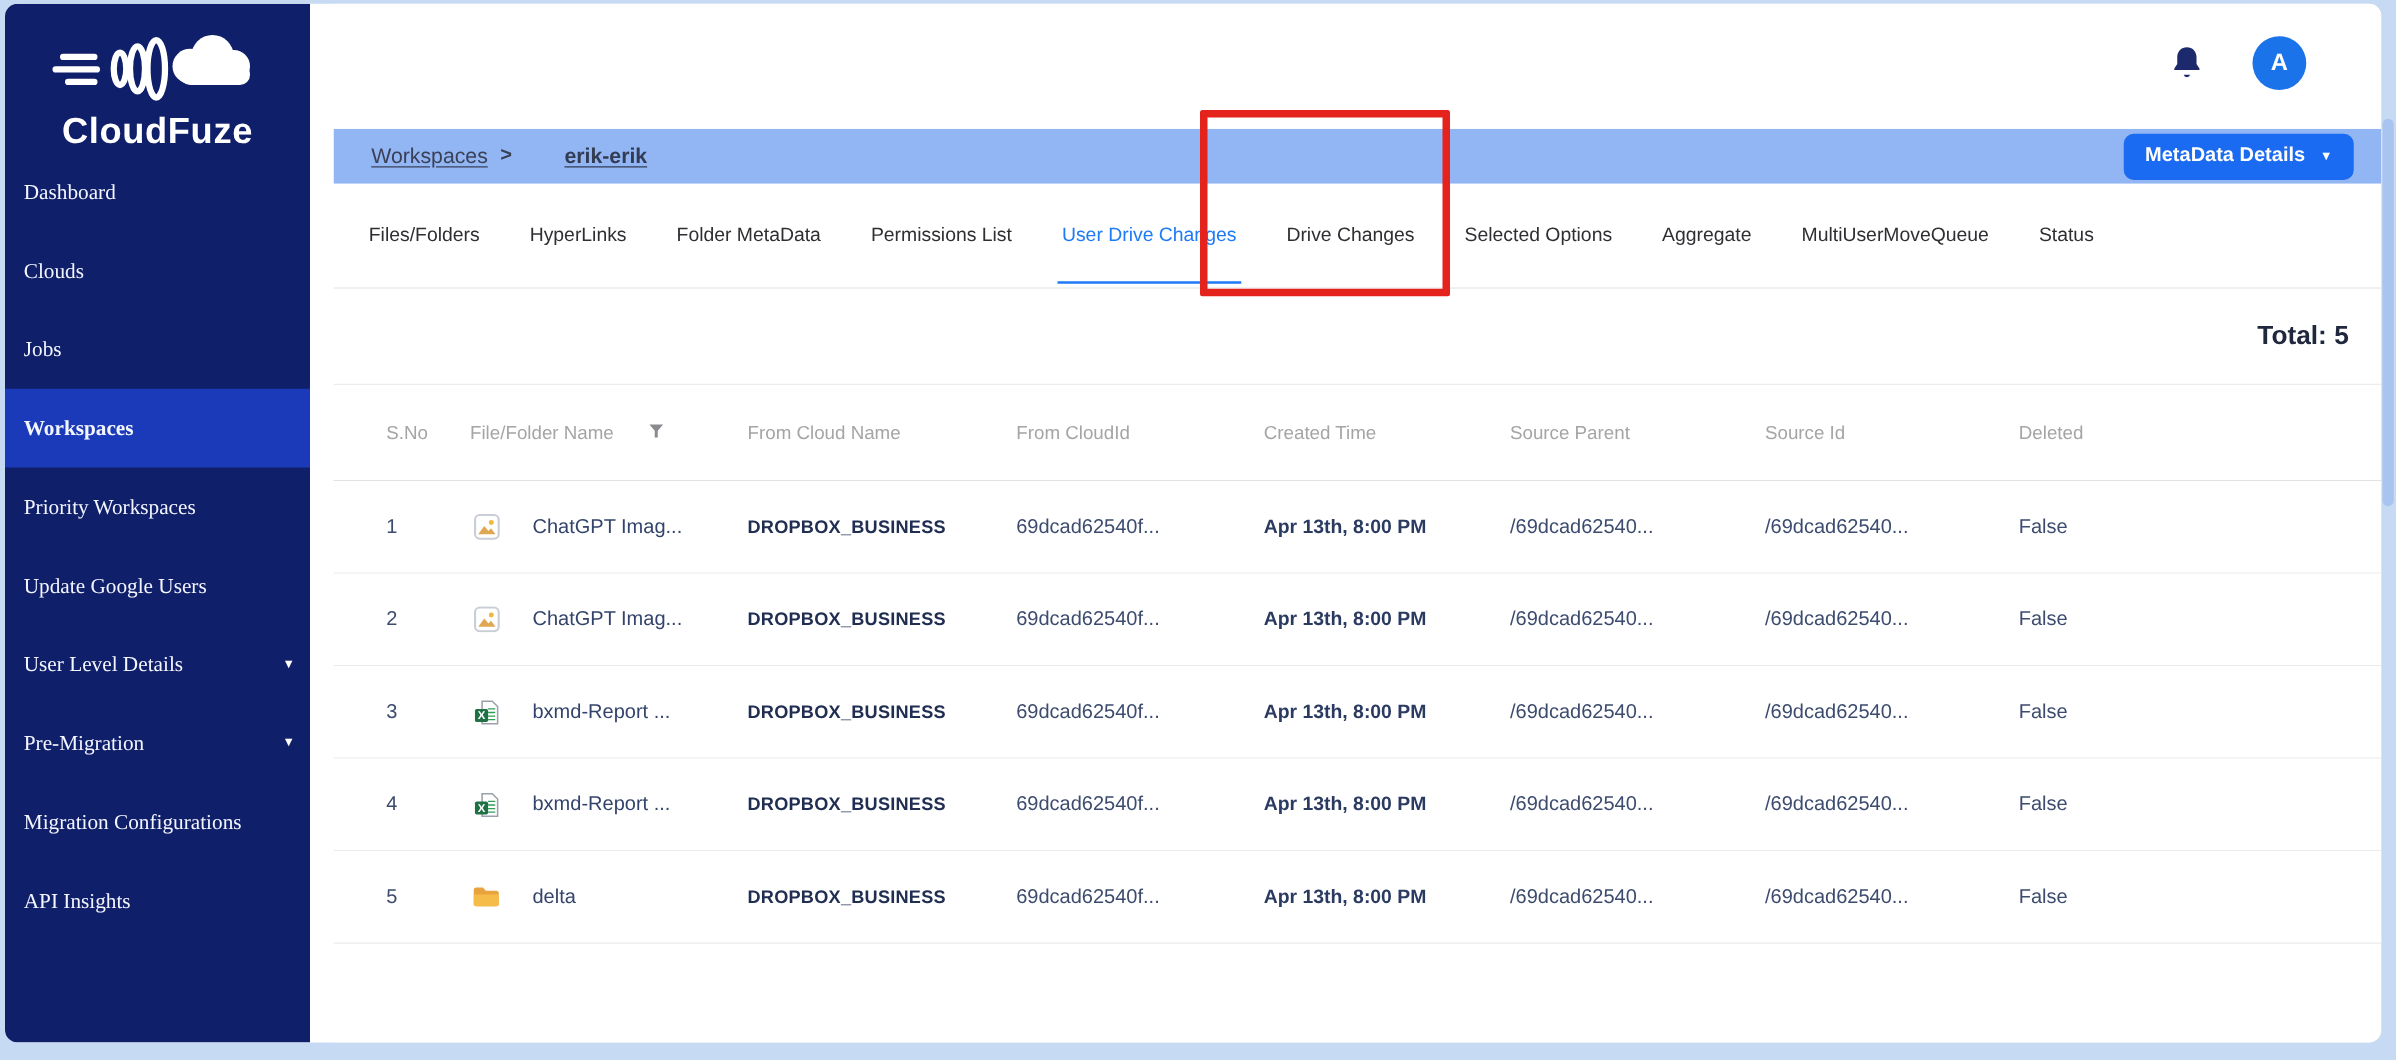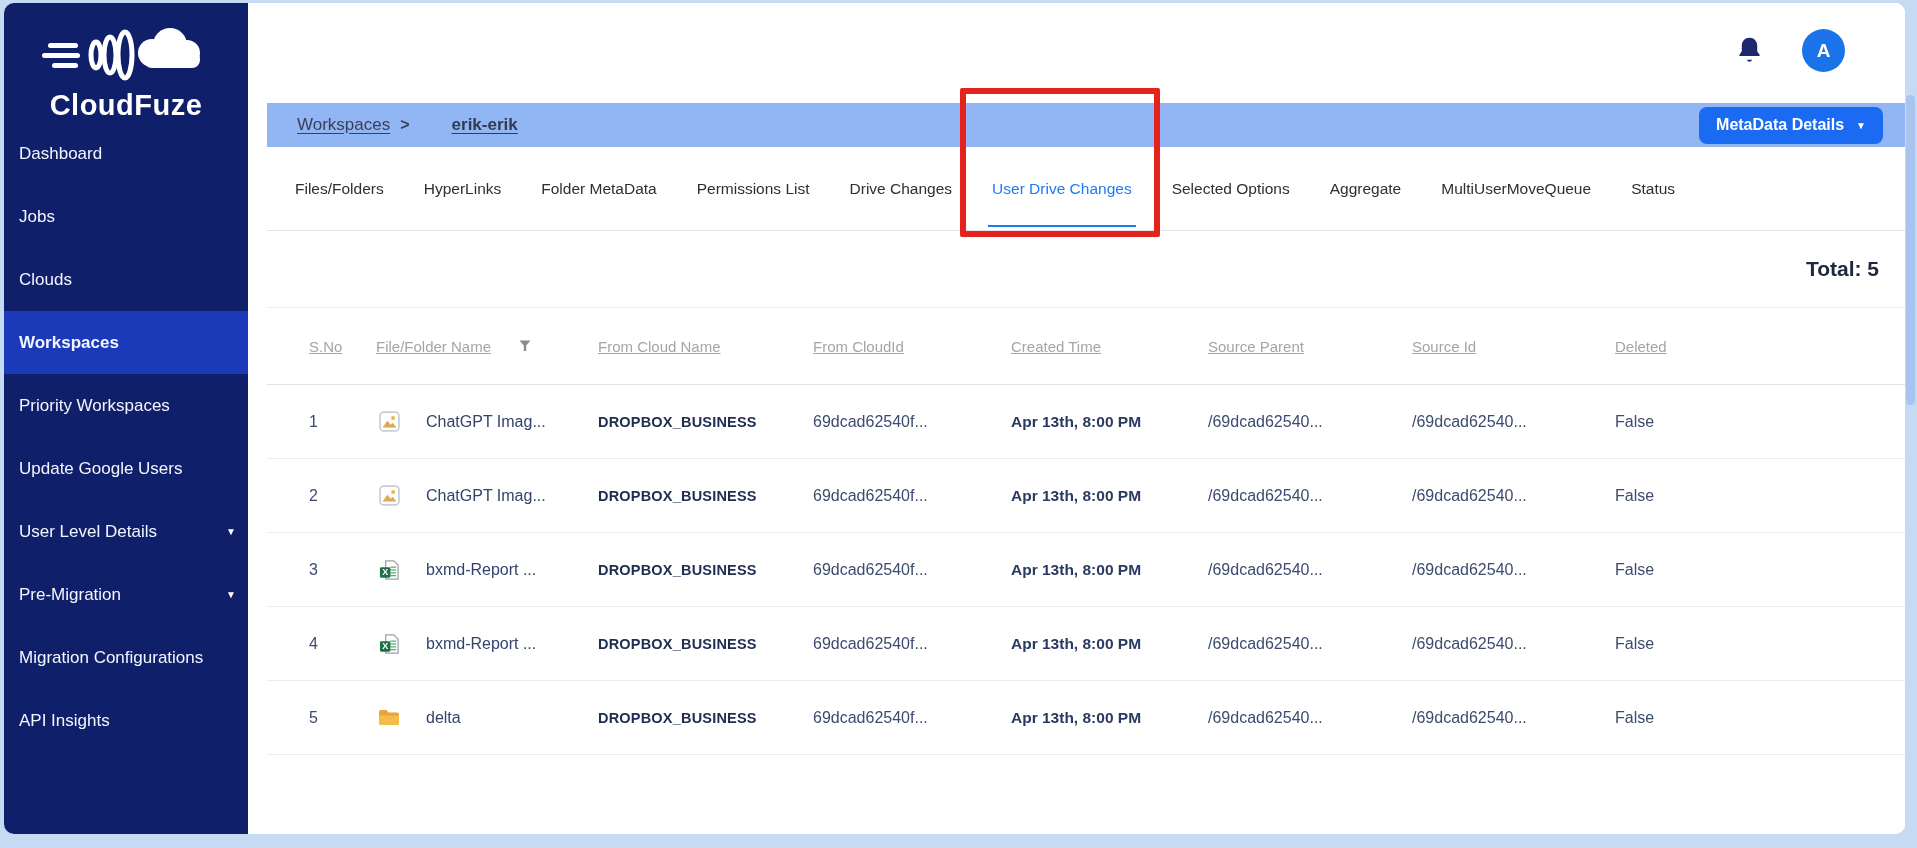--- a/index.html
+++ b/index.html
@@ -4,21 +4,21 @@
 <style>
   * { margin:0; padding:0; box-sizing:border-box; }
   body { font-family:"Liberation Sans", sans-serif; }
   .canvas { position:relative; width:1917px; height:848px; background:#c7daf3; overflow:hidden; }
   .window { position:absolute; left:4px; top:3px; width:1901px; height:831px; background:#ffffff; border-radius:10px; overflow:hidden; }
 
   
   .sidebar { position:absolute; left:0; top:0; width:244px; height:100%; background:#101f69; }
   .logo { position:absolute; top:12px; left:0; width:100%; display:flex; flex-direction:column; align-items:center; }
   .logo-text { color:#ffffff; font-size:29px; font-weight:700; letter-spacing:0.5px; margin-top:2px; }
-  .nav { position:absolute; top:119px; left:0; right:0; }
+  .nav { position:absolute; top:119px; left:0; right:0;font-family:Liberation Serif, serif; }
   .nav-item { display:flex; align-items:center; height:63px; padding-left:15px; color:#f4f6ff; font-size:17px; cursor:pointer; }
   .nav-item.active { background:#1b3ab9; font-weight:700; }
   .nav-caret { visibility:hidden; margin-left:auto; padding-right:12px; font-size:10px; color:#ffffff; }
   .nav-caret.show { visibility:visible; }
 
   
   .main { position:absolute; left:263px; top:0; right:0; bottom:0; background:#ffffff; }
   .topbar { position:relative; height:100px; background:#ffffff; }
   .bell { position:absolute; right:142px; top:33px; cursor:pointer; }
   .avatar { position:absolute; right:60px; top:26px; width:43px; height:43px; border-radius:50%; background:#1a73e8; color:#ffffff; font-size:19px; font-weight:700; display:flex; align-items:center; justify-content:center; cursor:pointer; }
@@ -31,21 +31,21 @@
   .ws-btn .btn-caret { font-size:10px; }
 
   .tabbar { height:84px; border-bottom:1px solid #e4e4e4; display:flex; align-items:stretch; padding-left:28px; gap:40px; background:#ffffff; }
   .tab { display:flex; align-items:center; font-size:15.5px; color:#2e2e33; position:relative; white-space:nowrap; cursor:pointer; }
   .tab.active { color:#1f7af5; }
   .tab.active::after { content:""; position:absolute; left:-4px; right:-4px; bottom:3px; height:2px; background:#1f7af5; }
 
   .total-row { height:77px; display:flex; align-items:center; justify-content:flex-end; padding-right:26px; font-weight:700; font-size:21px; color:#20283e; border-bottom:1px solid #ececec; background:#ffffff; }
 
   .grid-cols { display:grid; grid-template-columns:109px 222px 215px 198px 197px 204px 203px 1fr; align-items:center; }
-  .thead { height:77px; border-bottom:1px solid #e2e2e2; color:#a5a5a8; font-size:15px;text-decoration:underline; }
+  .thead { height:77px; border-bottom:1px solid #e2e2e2; color:#a5a5a8; font-size:15px; }
   .th-flex { display:flex; align-items:center; gap:28px; }
   .trow { height:74px; border-bottom:1px solid #ebebeb; font-size:16px; color:#3c4b6e; background:#ffffff; }
   .c-sno { padding-left:42px; }
   .c-name { display:flex; align-items:center; gap:26px; padding-left:2px; color:#33436b; }
   .c-cloud { font-weight:700; font-size:14.5px; letter-spacing:0.2px; color:#202e52; }
   .c-created { font-weight:600; font-size:15.5px; color:#2a3a60; }
   .file-icon { display:inline-flex; width:22px; justify-content:center; }
 
   
   #annotation-box { position:absolute; top:88px; left:979px; width:208px; height:149px; border:6px solid #e3231c; border-radius:2px; z-index:99; pointer-events:none; }
@@ -80,26 +80,26 @@
         <div class="logo-text">CloudFuze</div>
       </div>
       <nav class="nav">
 
           <div class="nav-item">
             <span>Dashboard</span>
             <span class="nav-caret">▼</span>
           </div>
 
           <div class="nav-item">
+            <span>Clouds</span>
+            <span class="nav-caret">▼</span>
+          </div>
+
+          <div class="nav-item">
             <span>Jobs</span>
-            <span class="nav-caret">▼</span>
-          </div>
-
-          <div class="nav-item">
-            <span>Clouds</span>
             <span class="nav-caret">▼</span>
           </div>
 
           <div class="nav-item active">
             <span>Workspaces</span>
             <span class="nav-caret">▼</span>
           </div>
 
           <div class="nav-item">
             <span>Priority Workspaces</span>
@@ -167,26 +167,26 @@
           </div>
 
           <div class="tab">
             <span>Folder MetaData</span>
           </div>
 
           <div class="tab">
             <span>Permissions List</span>
           </div>
 
-          <div class="tab">
-            <span>Drive Changes</span>
-          </div>
-
           <div class="tab active annotated">
             <span>User Drive Changes</span>
+          </div>
+
+          <div class="tab">
+            <span>Drive Changes</span>
           </div>
 
           <div class="tab">
             <span>Selected Options</span>
           </div>
 
           <div class="tab">
             <span>Aggregate</span>
           </div>
 

